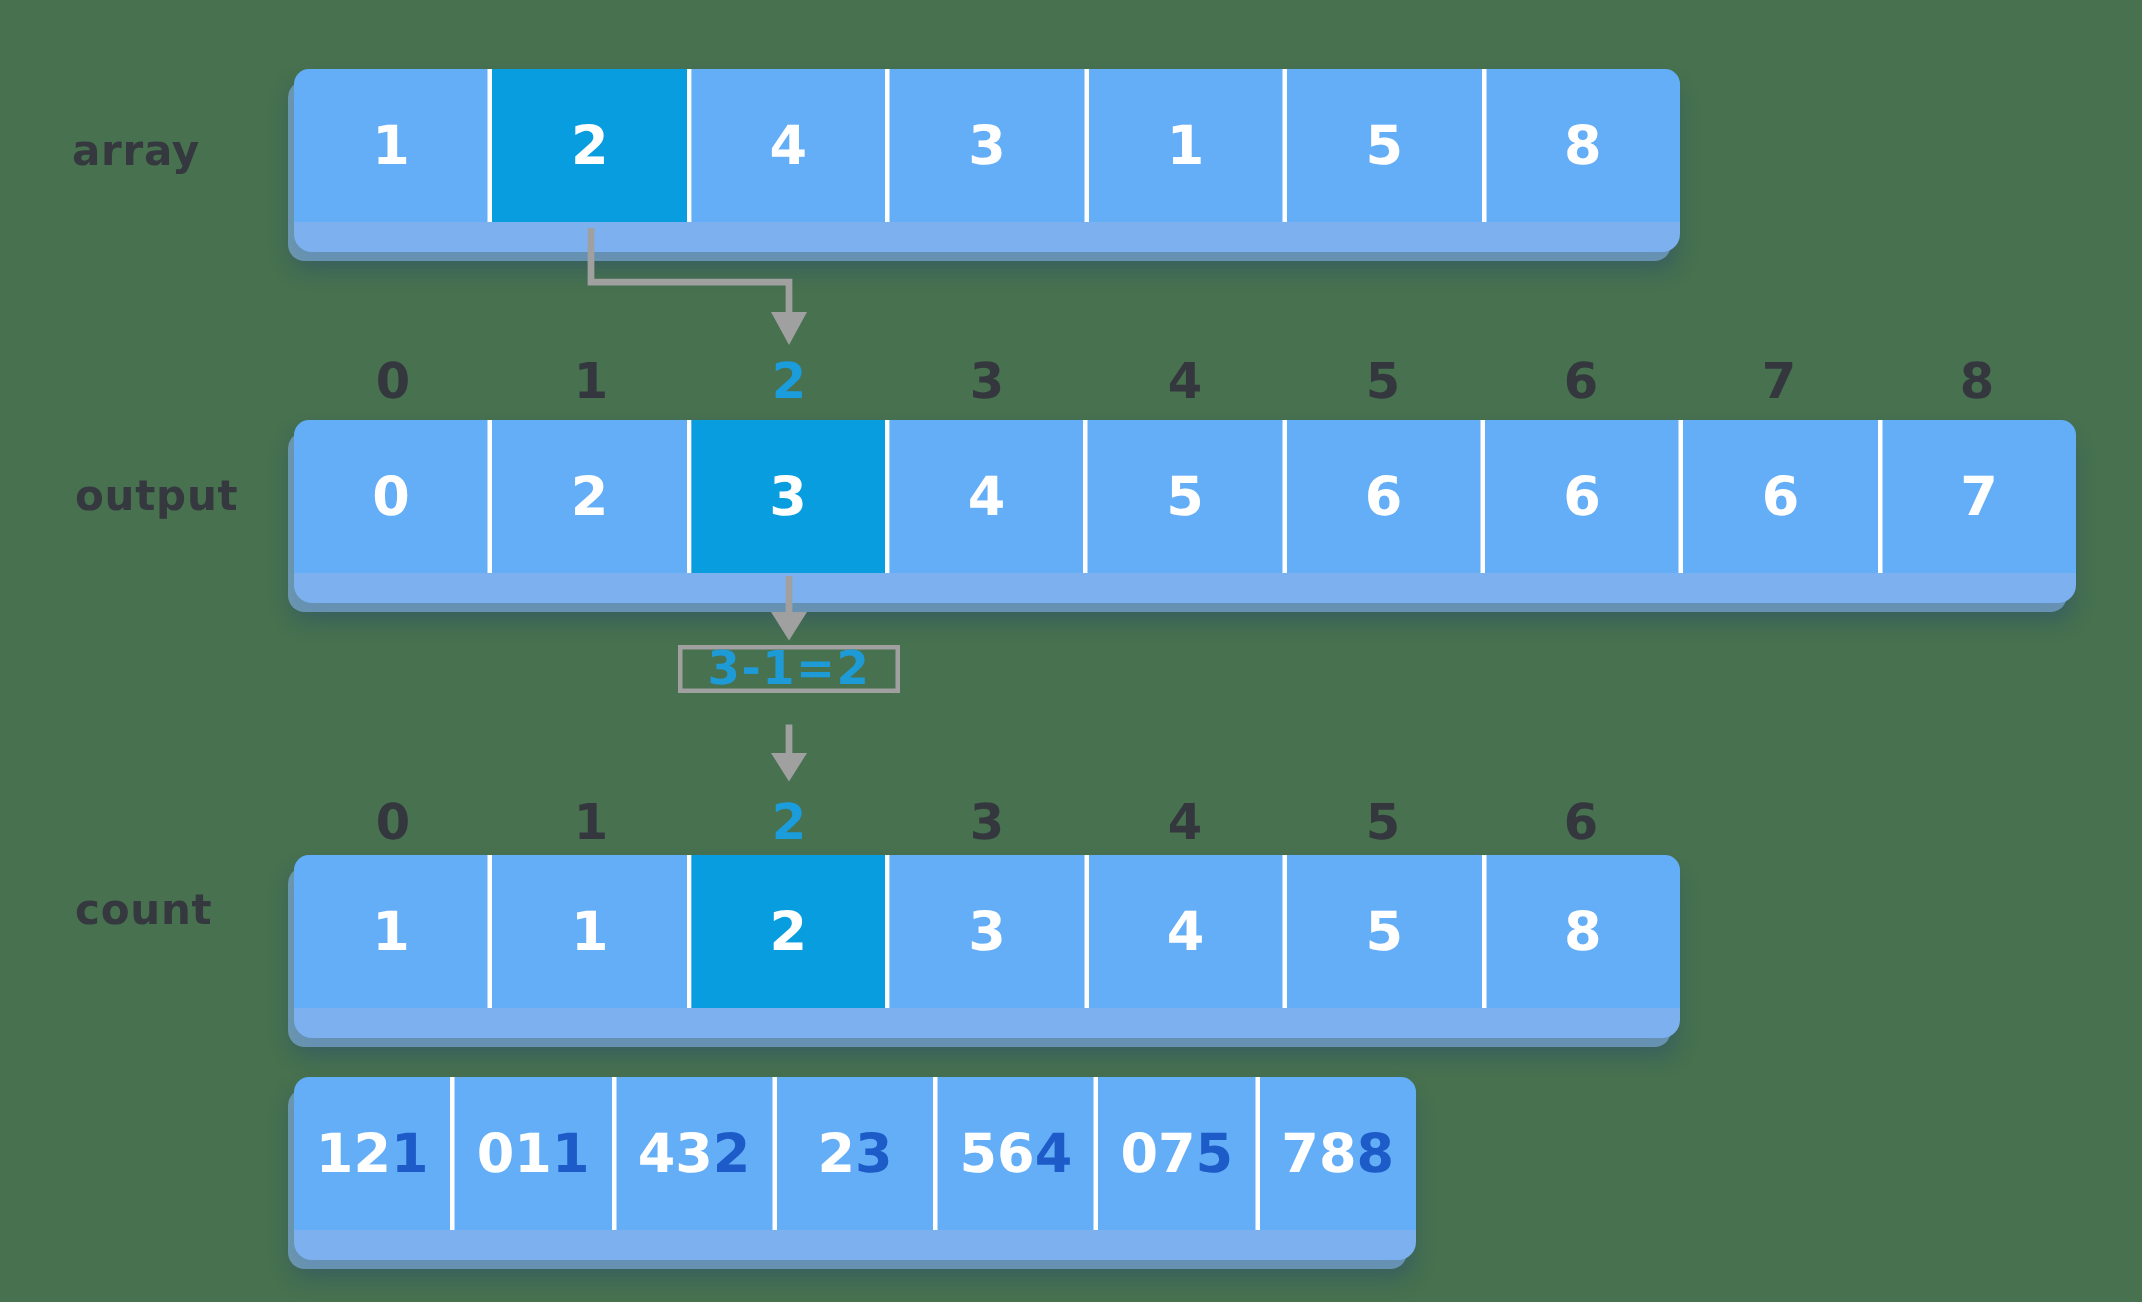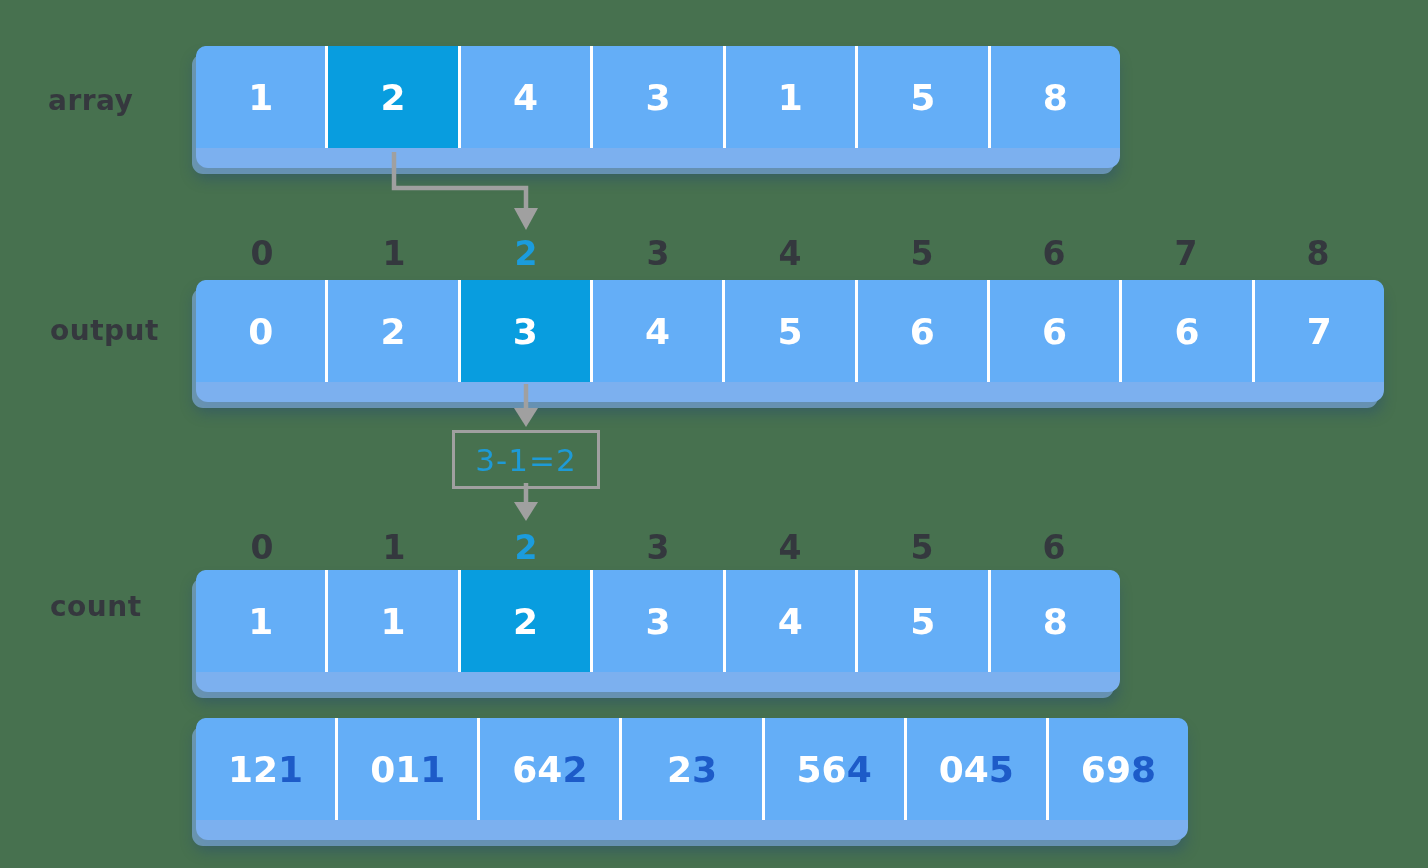--- a/index.html
+++ b/index.html
@@ -53,24 +53,24 @@
   .idx {
     flex: 1 1 0;
     text-align: center;
     font-size: 33px; font-weight: bold;
     color: var(--index-text, #34383e);
   }
   .idx.ihl { color: var(--index-highlight, #1b9cdd); }
 
   .formula-box {
     position: absolute;
-    left: 452px; top: 430px; width: 148px; height: 59px;
+    left: 452px; top: 430px; width: 148px; height: 32px;
     border: 3px solid var(--arrow, #a0a0a0);
     display: flex; align-items: center; justify-content: center;
-    font-size: 31px; font-weight: normal;
+    font-size: 31px; font-weight: bold;
     color: var(--formula-text, #1e9ad6);
     letter-spacing: 1px;
     box-sizing: border-box;
     z-index: 2;
   }
 
   .arrows {
     position: absolute; inset: 0;
     z-index: 3;
     pointer-events: none;
@@ -155,46 +155,46 @@
         <div class="cell">1</div>
         <div class="cell">1</div>
         <div class="cell hl">2</div>
         <div class="cell">3</div>
         <div class="cell">4</div>
         <div class="cell">5</div>
         <div class="cell">8</div>
       </div>
   </div>
 
-  <div class="bar" style="left:196px; top:718px; width:992px;">
+  <div class="bar" style="left:196px; top:718px; width:748px;">
     <div class="cells">
         <div class="cell">
           <span>12</span>
           <span class="dhl">1</span>
         </div>
         <div class="cell">
           <span>01</span>
           <span class="dhl">1</span>
         </div>
         <div class="cell">
-          <span>64</span>
+          <span>43</span>
           <span class="dhl">2</span>
         </div>
         <div class="cell">
           <span>2</span>
           <span class="dhl">3</span>
         </div>
         <div class="cell">
           <span>56</span>
           <span class="dhl">4</span>
         </div>
         <div class="cell">
-          <span>04</span>
+          <span>07</span>
           <span class="dhl">5</span>
         </div>
         <div class="cell">
-          <span>69</span>
+          <span>78</span>
           <span class="dhl">8</span>
         </div>
       </div>
   </div>
 
 </div>
 
 </body></html>

